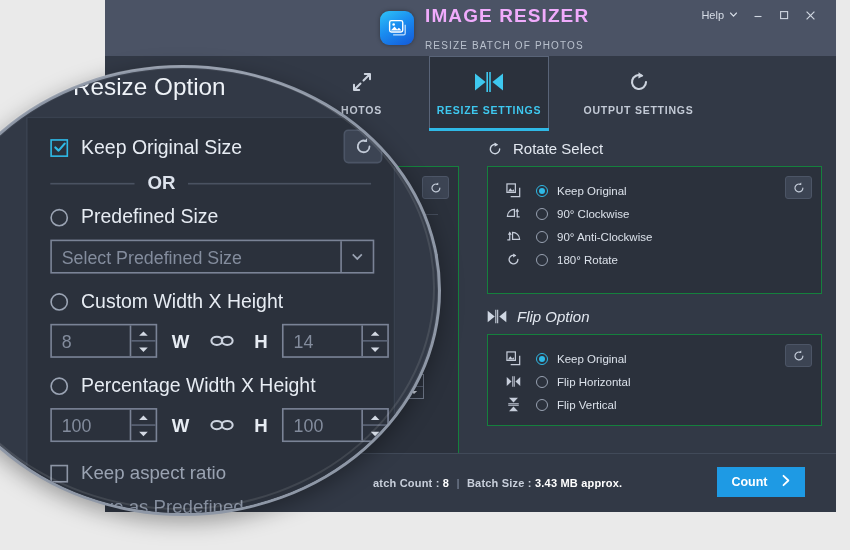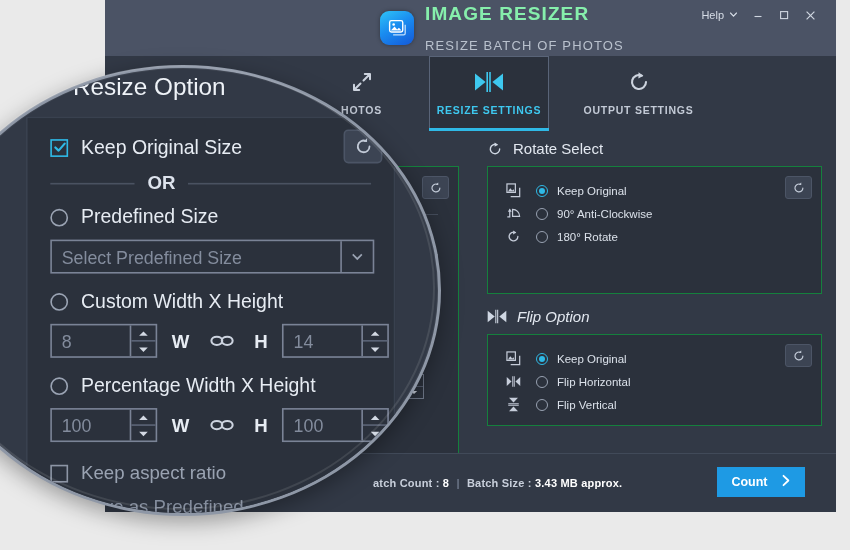--- a/index.html
+++ b/index.html
@@ -23,24 +23,24 @@
   .brand{display:flex;align-items:center;margin-left:275px;}
   .brand-icon{
     width:34px;height:34px;border-radius:9px;
     background:linear-gradient(150deg,#2fc4f7 0%,#1a8df0 45%,#1358d8 100%);
     display:flex;align-items:center;justify-content:center;
     box-shadow:0 0 4px rgba(0,0,0,.35);
   }
   .brand-icon svg{display:block;}
   .brand-text{margin-left:11px;line-height:1;}
   .brand-title{
-    font-size:19px;font-weight:bold;color:#86efac;letter-spacing:1.1px;
+    font-size:19px;font-weight:bold;color:#f0abfc;letter-spacing:1.1px;
   }
   .brand-sub{
-    font-size:13px;color:#b9c1cd;letter-spacing:1.15px;margin-top:16px;
+    font-size:10px;color:#b9c1cd;letter-spacing:1.15px;margin-top:16px;
   }
   .win-ctrls{
     position:absolute;right:13px;top:0;height:30px;
     display:flex;align-items:center;gap:0px;
   }
   .help-btn{
     display:flex;align-items:center;gap:5px;color:#d6dce6;font-size:11px;
     padding:4px 7px;
   }
   .wbtn{
@@ -500,20 +500,31 @@
               <svg width="15" height="15" viewBox="0 0 16 16">
                   <rect x="1" y="1" width="9" height="9" fill="none" stroke="#c6cdda" stroke-width="1.3"></rect>
                   <path d="M2 9 L4.6 5.6 L6.6 8 L8 6.6 L9 9 Z" fill="#c6cdda"></path>
                   <path d="M5 14.6 h9.6 V5" fill="none" stroke="#c6cdda" stroke-width="1.3"></path>
                 </svg>
             </span>
             <span class="radio on"></span>
             <span class="rlabel">Keep Original</span>
           </div>
 
+          <div class="rrow">
+            <span class="gico">
+              <svg width="15" height="15" viewBox="0 0 16 16">
+                  <path d="M1.5 11 a7.5 7.5 0 0 1 7.5 -7.5 V11 Z" fill="none" stroke="#c6cdda" stroke-width="1.3"></path>
+                  <path d="M12 4 L12 11.5 L14.6 11.5" fill="none" stroke="#c6cdda" stroke-width="1.3"></path>
+                  <path d="M12 2.6 L14 6 L10 6 Z" fill="#c6cdda"></path>
+                </svg>
+            </span>
+            <span class="radio"></span>
+            <span class="rlabel">90° Clockwise</span>
+          </div>
 
           <div class="rrow">
             <span class="gico">
               <svg width="15" height="15" viewBox="0 0 16 16">
                   <path d="M14.5 11 a7.5 7.5 0 0 0 -7.5 -7.5 V11 Z" fill="none" stroke="#c6cdda" stroke-width="1.3"></path>
                   <path d="M4 4 L4 11.5 L1.4 11.5" fill="none" stroke="#c6cdda" stroke-width="1.3"></path>
                   <path d="M4 2.6 L6 6 L2 6 Z" fill="#c6cdda"></path>
                 </svg>
             </span>
             <span class="radio"></span>

